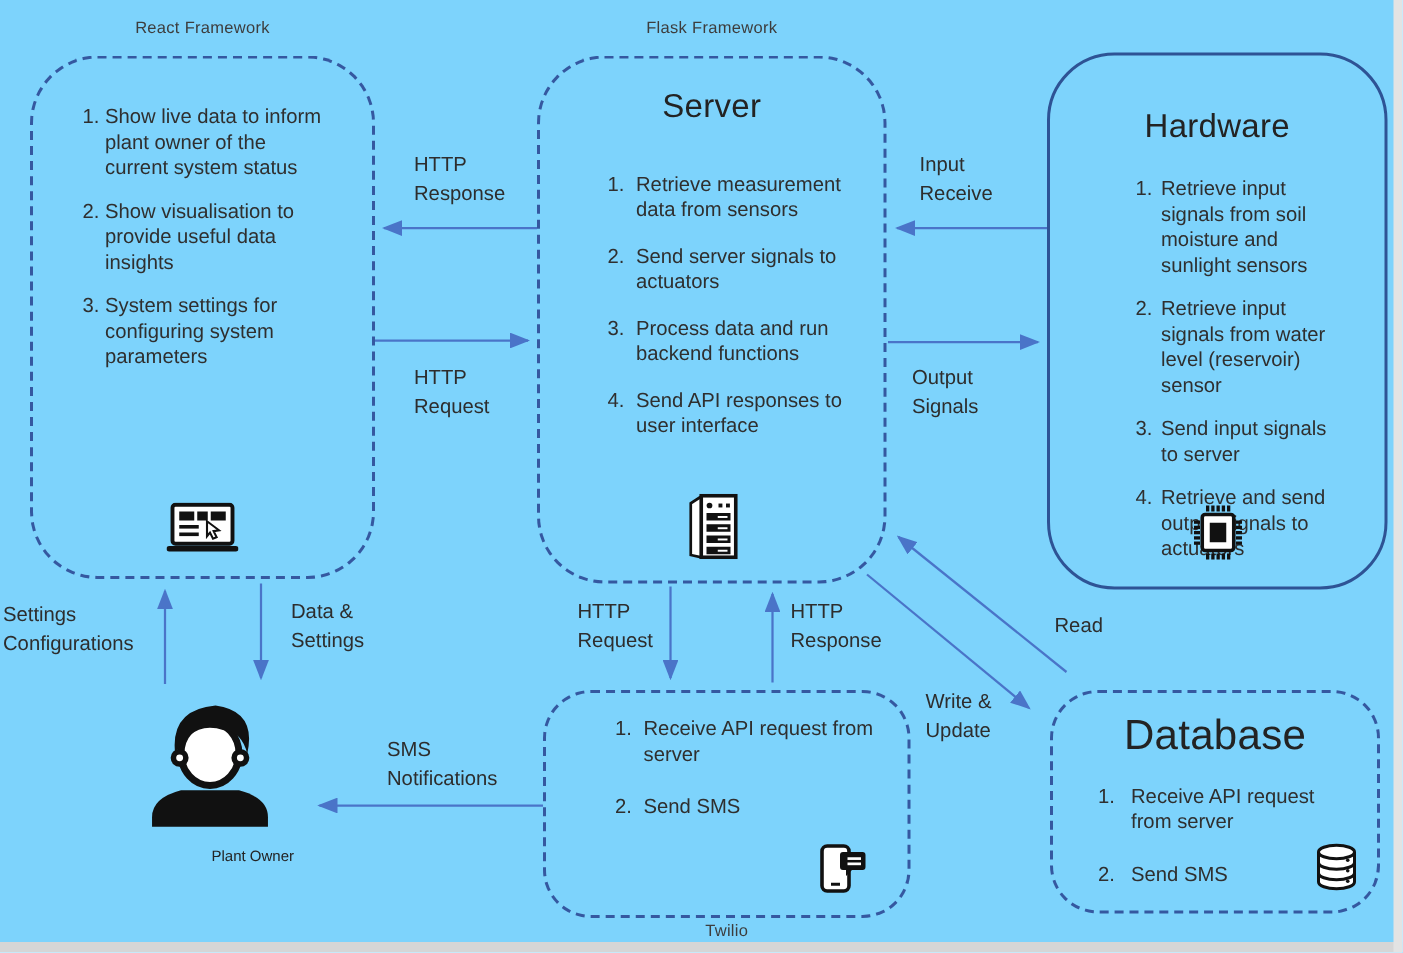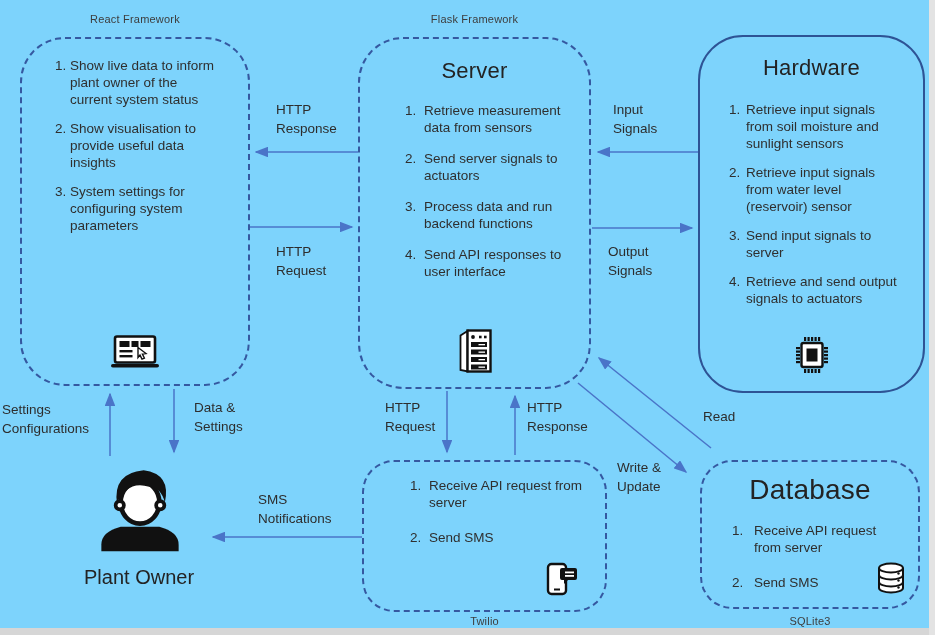--- a/index.html
+++ b/index.html
@@ -24,48 +24,48 @@
   .solid{border:2.5px solid var(--hw-border);}
   .ui-box{left:20px;top:37px;width:230px;height:349px;border-radius:45px;}
   .server-box{left:358px;top:37px;width:233px;height:352px;border-radius:45px;}
   .hardware-box{left:698px;top:35px;width:227px;height:358px;border-radius:45px;}
   .comm-box{left:362px;top:460px;width:245px;height:152px;border-radius:32px;}
   .db-box{left:700px;top:460px;width:220px;height:149px;border-radius:32px;}
 
   .box-title{text-align:center;font-size:22px;font-weight:500;color:#232323;margin-top:19px;letter-spacing:.2px;}
   .comm-box .box-title{font-size:20px;margin-top:12px;}
   .db-box .box-title{font-size:28px;margin-top:12px;}
-  .hardware-box .box-title{margin-top:18px;text-align:center;}
-
-  ol.items{list-style:none;counter-reset:n;margin-top:18px;font-size:13.5px;line-height:1.26;}
+  .hardware-box .box-title{margin-top:34px;text-align:center;}
+
+  ol.items{list-style:none;counter-reset:n;margin-top:30px;font-size:13.5px;line-height:1.26;}
   ol.items li{counter-increment:n;position:relative;margin-bottom:12px;}
   ol.items li::before{content:counter(n) ".";position:absolute;left:0;top:0;}
   .ui-box ol.items{padding:0 30px 0 33px;}
   .ui-box ol.items li{padding-left:15px;}
   .server-box ol.items{padding:0 26px 0 45px;}
   .server-box ol.items li{padding-left:19px;margin-bottom:14px;}
-  .hardware-box ol.items{padding:0 26px 0 29px;margin-top:20px;}
+  .hardware-box ol.items{padding:0 26px 0 29px;margin-top:20px;margin-left:28px;}
   .hardware-box ol.items li{padding-left:17px;}
   .comm-box ol.items{padding:0 12px 0 46px;margin-top:15px;}
   .comm-box ol.items li{padding-left:19px;margin-bottom:18px;}
   .db-box ol.items{padding:0 40px 0 30px;margin-top:16px;}
   .db-box ol.items li{padding-left:22px;margin-bottom:18px;}
 
   .box-icon{position:absolute;left:50%;transform:translateX(-50%);bottom:14px;line-height:0;}
   .hardware-box .box-icon{bottom:16px;}
   .corner-icon{position:absolute;line-height:0;}
   .comm-box .corner-icon{right:26px;bottom:14px;}
   .db-box .corner-icon{right:13px;bottom:13px;}
 
   .fw-label{position:absolute;font-size:11px;color:#3d3d3d;text-align:center;letter-spacing:.2px;}
 
   .edge-label{position:absolute;font-size:13.5px;color:#2d2d2d;white-space:pre-line;line-height:1.4;}
 
   .actor{position:absolute;left:94px;top:462px;width:92px;text-align:center;line-height:0;}
-  .actor-label{position:absolute;left:84px;top:566px;width:112px;text-align:left;font-size:20px;color:#232323;}
+  .actor-label{position:absolute;left:84px;top:566px;width:112px;text-align:right;font-size:10px;color:#232323;}
 
   svg.overlay{position:absolute;left:0;top:0;width:935px;height:635px;pointer-events:none;}
   svg.overlay path.edge{stroke:var(--arrow-blue);stroke-width:1.5;fill:none;}
   #arrowhead path{fill:var(--arrow-blue);}
   .glyph{stroke:var(--icon-ink);}
 </style>
 </head>
 <body>
 
 <div class="canvas">
@@ -85,21 +85,20 @@
     <path class="edge" d="M362,537 L213,537" marker-end="url(#arrowhead)"></path>
     <path class="edge" d="M447,391 L447,452" marker-end="url(#arrowhead)"></path>
     <path class="edge" d="M515,455 L515,396" marker-end="url(#arrowhead)"></path>
     <path class="edge" d="M711,448 L599,358" marker-end="url(#arrowhead)"></path>
     <path class="edge" d="M578,383 L686,472" marker-end="url(#arrowhead)"></path>
   </svg>
 
   <div class="fw-label" style="left:20px;top:13px;width:230px">React Framework</div>
   <div class="fw-label" style="left:358px;top:13px;width:233px">Flask Framework</div>
   <div class="fw-label" style="left:362px;top:615px;width:245px">Twilio</div>
-  <div class="fw-label" style="left:700px;top:615px;width:220px">SQLite3</div>
 
   <div class="box dashed ui-box">
     <ol class="items">
       <li>Show live data to inform plant owner of the current system status</li>
       <li>Show visualisation to provide useful data insights</li>
       <li>System settings for configuring system parameters</li>
     </ol>
     <div class="box-icon">
       <svg width="48" height="35" viewBox="0 0 48 35">
         <rect x="4" y="1.5" width="40" height="26" rx="2" fill="#fff" class="glyph" stroke-width="2.6"></rect>
@@ -229,21 +228,21 @@
       <path d="M25,46 Q20,12 54,9 Q84,13 77,44 Q73,28 60,27 Q45,22 35,31 Q27,37 25,46 Z" fill="var(--icon-ink)"></path>
     </svg>
   </div>
   <div class="actor-label">Plant Owner</div>
 
   <div class="edge-label" style="left:276px;top:101px">HTTP
 Response</div>
   <div class="edge-label" style="left:276px;top:243px">HTTP
 Request</div>
   <div class="edge-label" style="left:613px;top:101px">Input
-Signals</div>
+Receive</div>
   <div class="edge-label" style="left:608px;top:243px">Output
 Signals</div>
   <div class="edge-label" style="left:2px;top:401px">Settings
 Configurations</div>
   <div class="edge-label" style="left:194px;top:399px">Data &amp;
 Settings</div>
   <div class="edge-label" style="left:258px;top:491px">SMS
 Notifications</div>
   <div class="edge-label" style="left:385px;top:399px">HTTP
 Request</div>

